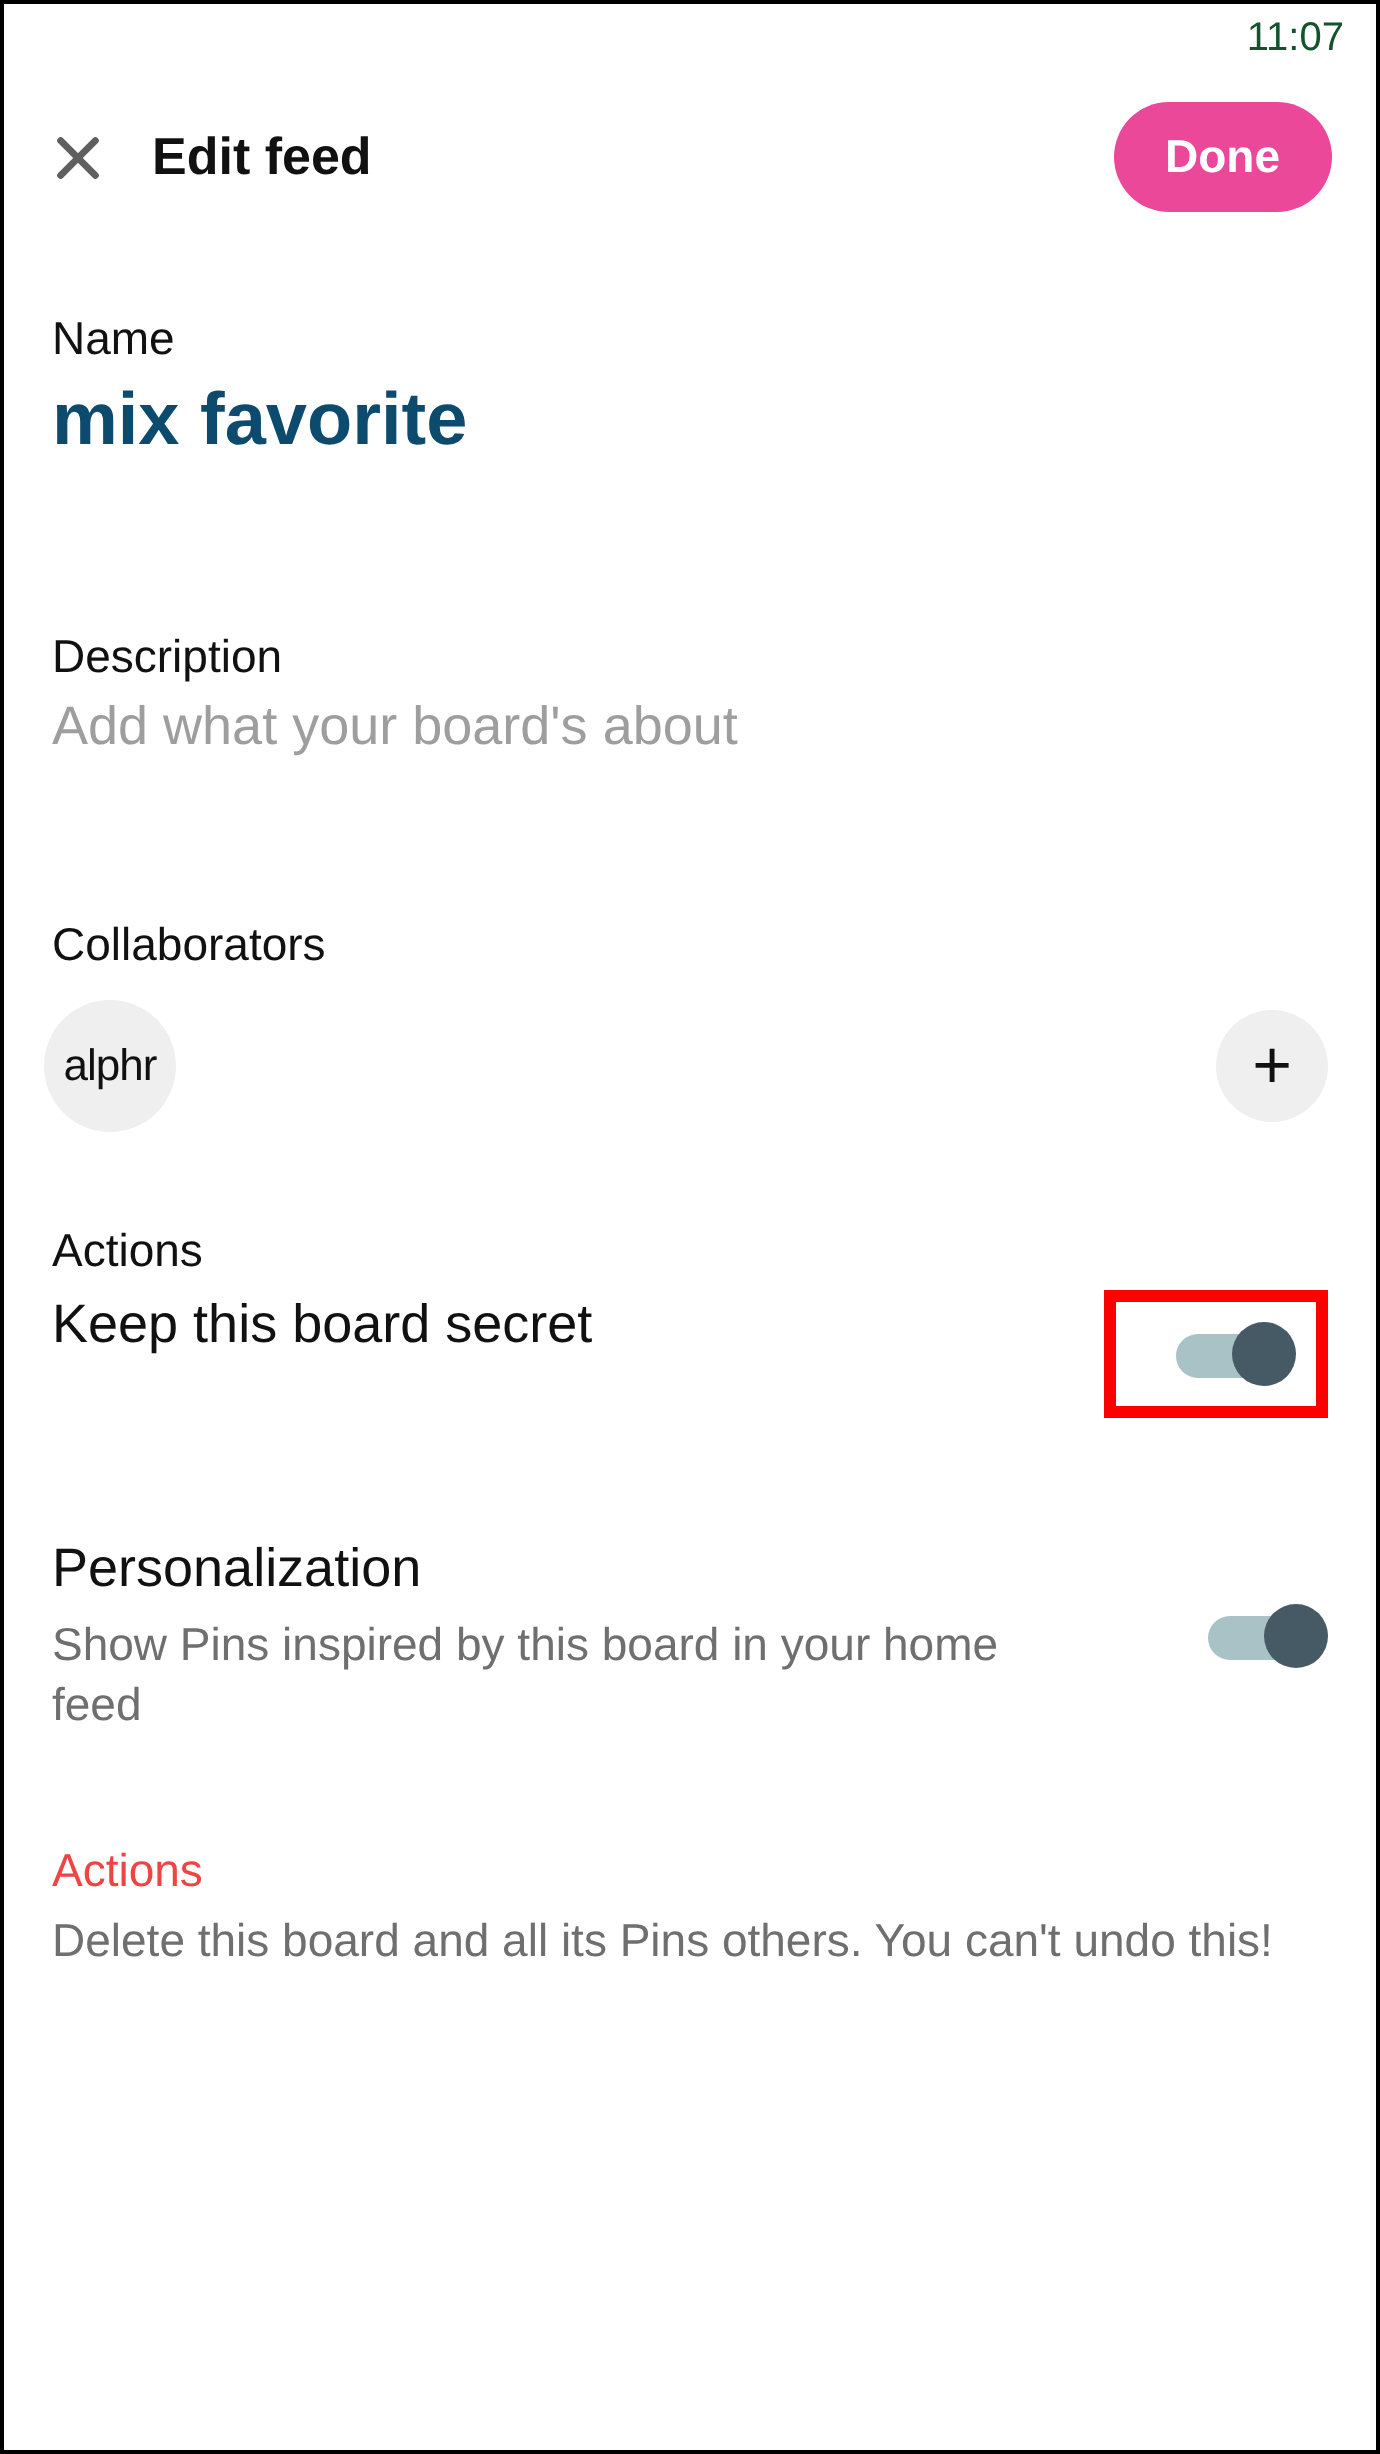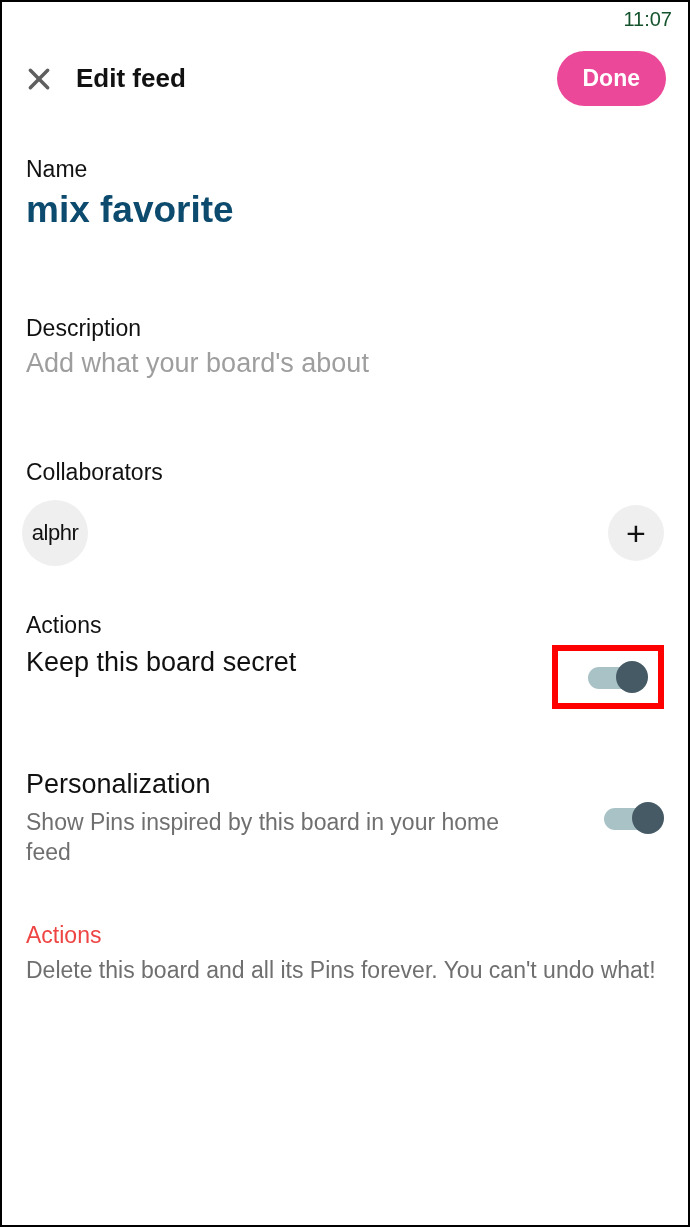--- a/index.html
+++ b/index.html
@@ -227,15 +227,15 @@
       <div class="personal-title">Personalization</div>
       <div class="setting-desc">Show Pins inspired by this board in your home feed</div>
     </div>
     <div class="toggle">
       <div class="toggle-track"></div>
       <div class="toggle-thumb"></div>
     </div>
   </div>
 
   <div class="actions-label">Actions</div>
-  <div class="delete-desc">Delete this board and all its Pins forever. You can't undo what!</div>
+  <div class="delete-desc">Delete this board and all its Pins others. You can't undo this!</div>
 
 </div>
 
 </body></html>

